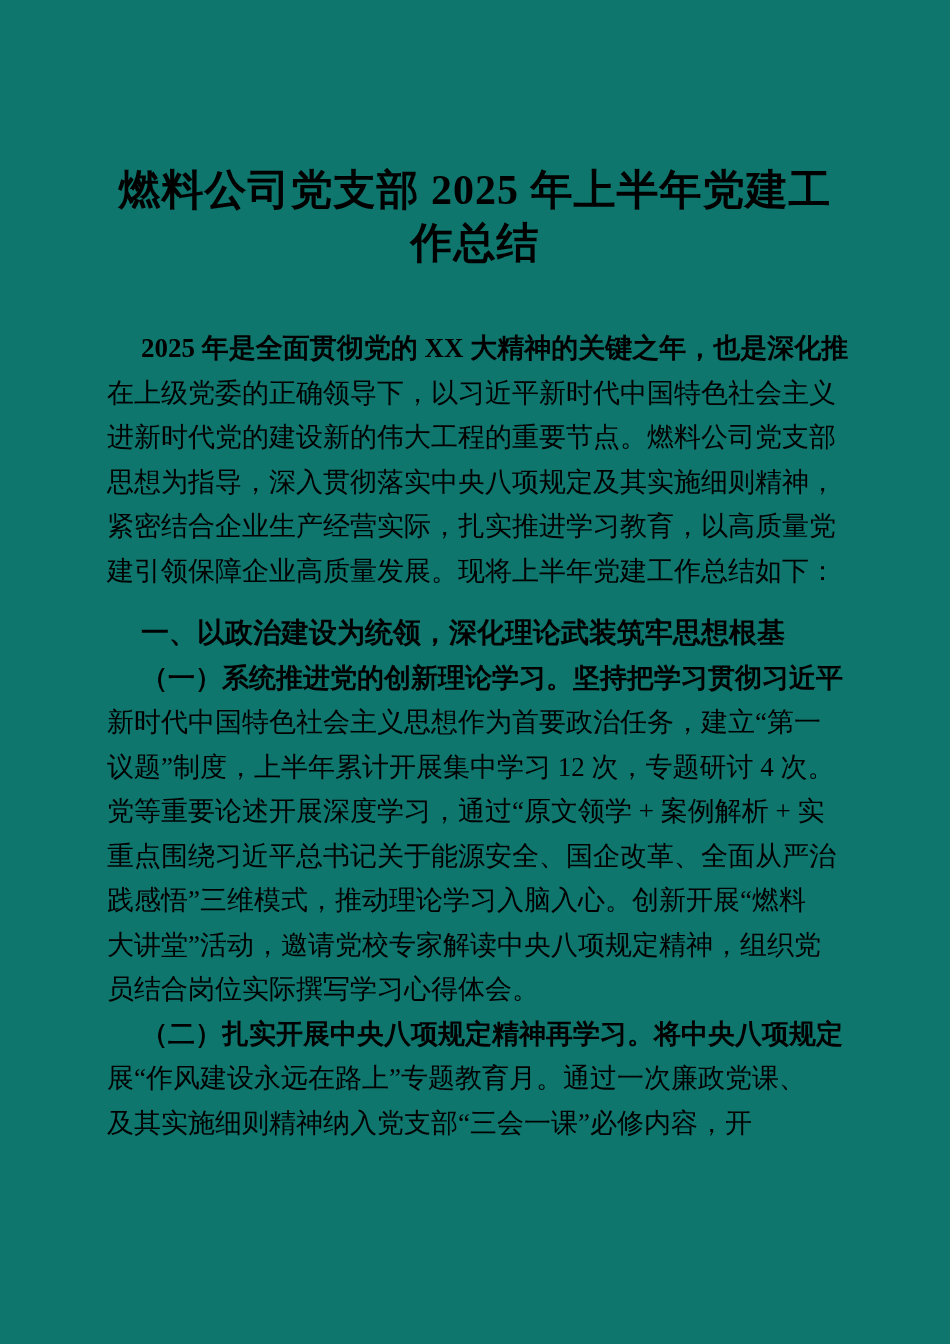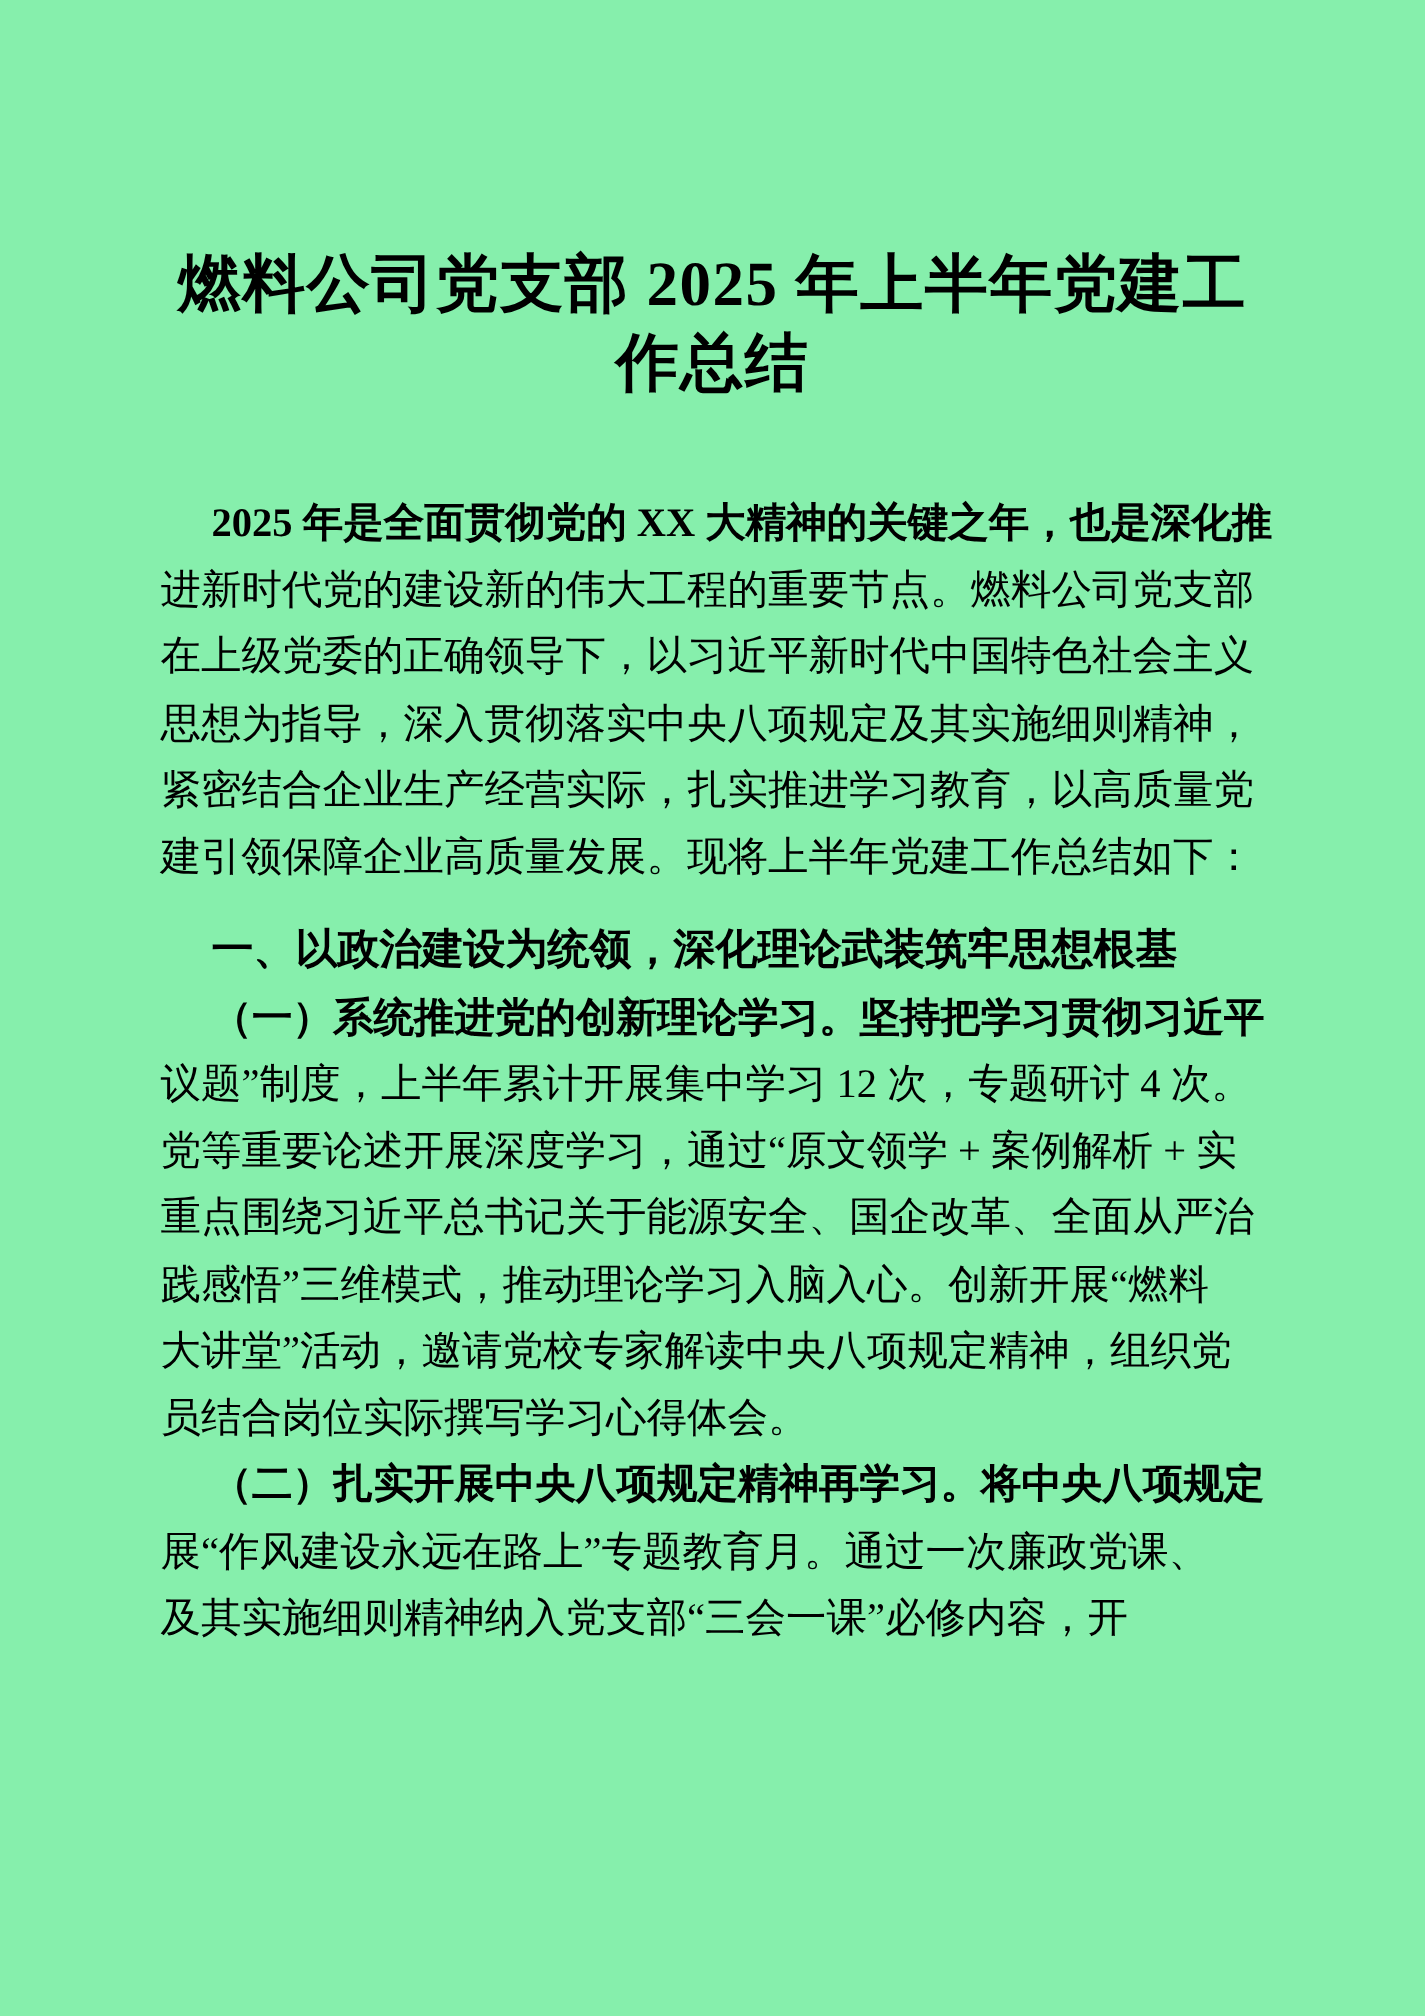--- a/index.html
+++ b/index.html
@@ -6,21 +6,21 @@
   html, body {
     margin: 0;
     padding: 0;
     background: #ffffff;
   }
   .page {
     position: relative;
     width: 950px;
     height: 1344px;
     margin: 0 auto;
-    background: #86efac;
+    background: #0f766e;
     color: #000000;
     overflow: hidden;
   }
   .doc-title {
     margin: 0;
     padding-top: 164px;
     margin-bottom: 56px;
     text-align: center;
     font-family: "Liberation Serif", "DejaVu Serif", serif;
     font-weight: 700;
@@ -58,31 +58,32 @@
 <body>
 
 <div class="page">
   <h1 class="doc-title">
     <div class="title-line">燃料公司党支部 2025 年上半年党建工</div>
     <div class="title-line">作总结</div>
   </h1>
   <div class="doc-body">
       <div class="block paragraph">
         <div class="line indent">2025 年是全面贯彻党的 XX 大精神的关键之年，也是深化推</div>
+        <div class="line">在上级党委的正确领导下，以习近平新时代中国特色社会主义</div>
         <div class="line">进新时代党的建设新的伟大工程的重要节点。燃料公司党支部</div>
-        <div class="line">在上级党委的正确领导下，以习近平新时代中国特色社会主义</div>
         <div class="line">思想为指导，深入贯彻落实中央八项规定及其实施细则精神，</div>
         <div class="line">紧密结合企业生产经营实际，扎实推进学习教育，以高质量党</div>
         <div class="line">建引领保障企业高质量发展。现将上半年党建工作总结如下：</div>
       </div>
       <div class="block heading">
         <div class="line indent">一、以政治建设为统领，深化理论武装筑牢思想根基</div>
       </div>
       <div class="block paragraph">
         <div class="line indent">（一）系统推进党的创新理论学习。坚持把学习贯彻习近平</div>
+        <div class="line">新时代中国特色社会主义思想作为首要政治任务，建立“第一</div>
         <div class="line">议题”制度，上半年累计开展集中学习 12 次，专题研讨 4 次。</div>
         <div class="line">党等重要论述开展深度学习，通过“原文领学 + 案例解析 + 实</div>
         <div class="line">重点围绕习近平总书记关于能源安全、国企改革、全面从严治</div>
         <div class="line">践感悟”三维模式，推动理论学习入脑入心。创新开展“燃料</div>
         <div class="line">大讲堂”活动，邀请党校专家解读中央八项规定精神，组织党</div>
         <div class="line">员结合岗位实际撰写学习心得体会。</div>
       </div>
       <div class="block paragraph">
         <div class="line indent">（二）扎实开展中央八项规定精神再学习。将中央八项规定</div>
         <div class="line">展“作风建设永远在路上”专题教育月。通过一次廉政党课、</div>

